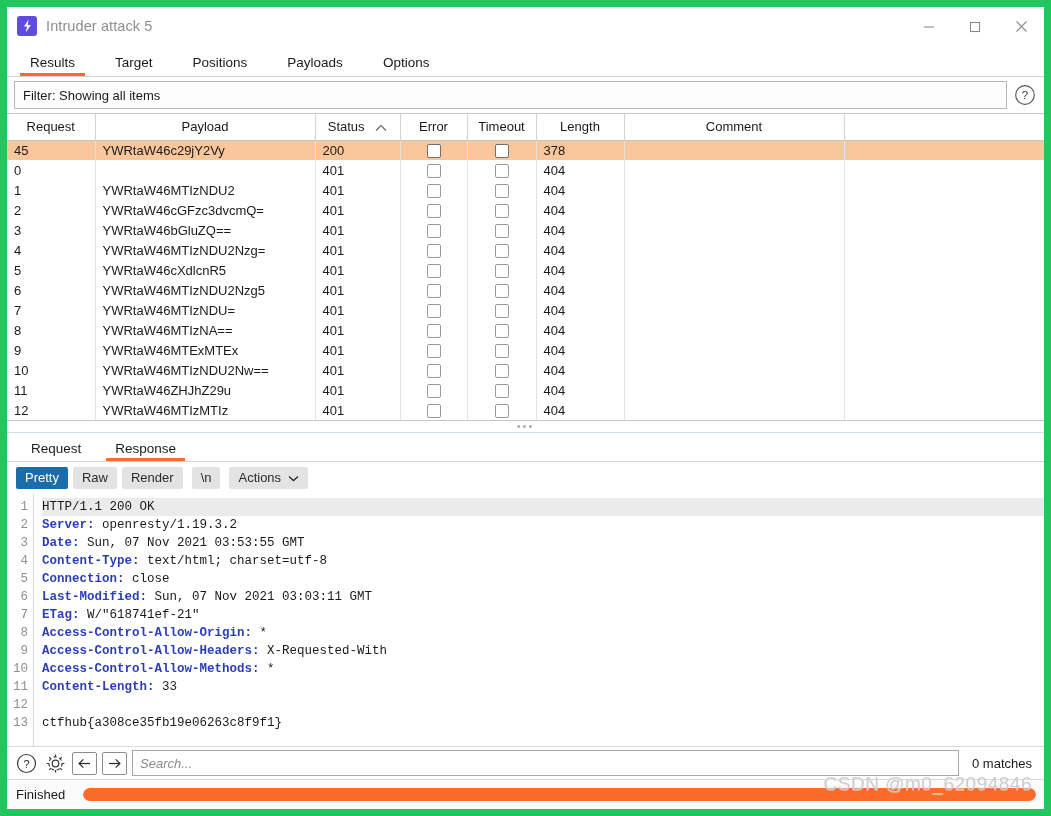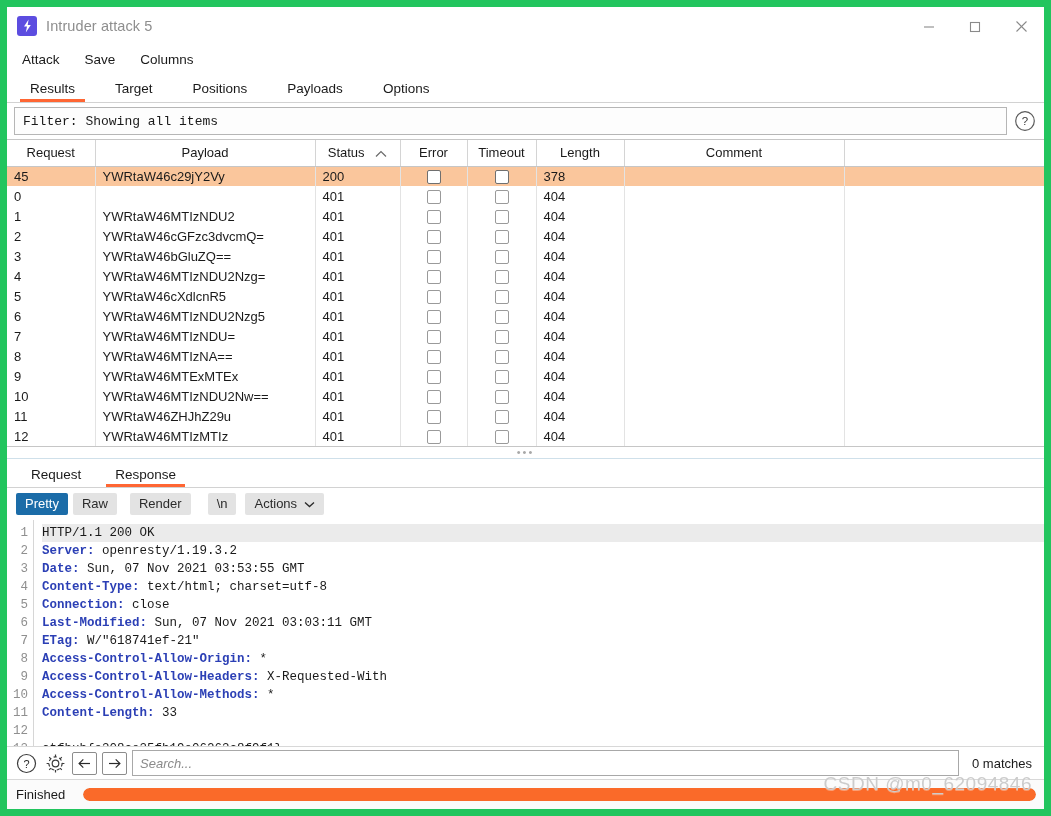--- a/index.html
+++ b/index.html
@@ -112,21 +112,20 @@
     flex: 1 1 auto;
     height: 28px;
     border: 1px solid #b6b6b6;
     background: #fdfdfd;
     display: flex;
     align-items: center;
     padding-left: 8px;
     font-size: 13px;
     color: #1a1a1a;
     cursor: default;
-    font-family: Liberation Mono, monospace;
   }
   .help-circle {
     width: 22px; height: 22px;
     margin-left: 7px; margin-right: 4px;
     flex: 0 0 22px;
     cursor: default;
   }
 
   
   .tablewrap {
@@ -239,21 +238,21 @@
     display: flex; align-items: center;
     padding: 0 9px;
     font-size: 13px;
     color: #2b2b2b;
     background: #e3e3e3;
     border-radius: 2px;
     cursor: default;
     white-space: nowrap;
   }
   .vbtn.sel { background: #1b6ca8; color: #ffffff; }
-  .vbtn.grp1 { margin-right: 4px; margin-left: 8px; }
+  .vbtn.grp1 { margin-right: 4px; }
   .vbtn .chev { margin-left: 7px; display:inline-block; }
 
   
   .viewer {
     flex: 1 1 auto;
     display: flex;
     background: #ffffff;
     overflow: hidden;
     border-top: 1px solid #ffffff;
   }
@@ -396,25 +395,20 @@
       </div>
       <div class="wc">
         <svg width="13" height="13" viewBox="0 0 13 13">
             <line x1="1.5" y1="1.5" x2="11.5" y2="11.5" stroke="#8a8a8a" stroke-width="1.1"></line>
             <line x1="11.5" y1="1.5" x2="1.5" y2="11.5" stroke="#8a8a8a" stroke-width="1.1"></line>
           </svg>
       </div>
     </div>
   </div>
 
-  <div class="menubar">
-    <div class="menu-item">Attack</div>
-    <div class="menu-item">Save</div>
-    <div class="menu-item">Columns</div>
-  </div>
 
   <div class="maintabs">
     <div class="mtab active">Results</div>
     <div class="mtab">Target</div>
     <div class="mtab">Positions</div>
     <div class="mtab">Payloads</div>
     <div class="mtab">Options</div>
   </div>
 
   <div class="filterwrap">

